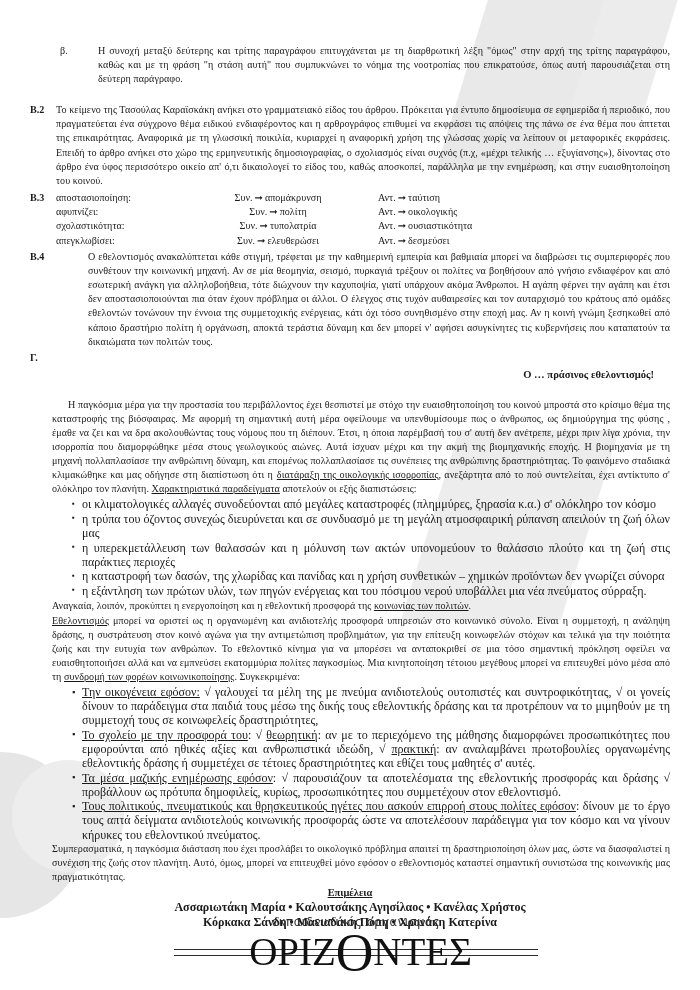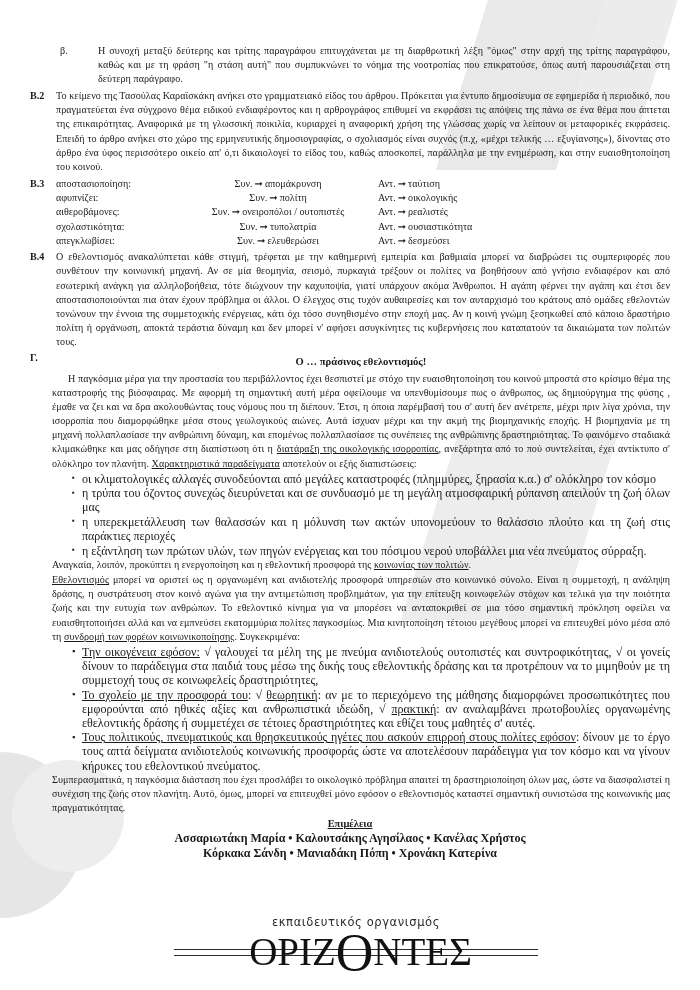--- a/index.html
+++ b/index.html
@@ -124,25 +124,25 @@
     vertical-align: top;
     white-space: nowrap;
   }
   .col-word { width: 122px; padding-left: 0; }
   .col-syn  { width: 200px; text-align: center; }
   .col-ant  { width: auto; }
   .arrow { font-size: 10px; padding: 0 2px; }
 
   
   .centered-title {
-    text-align: center;
+    text-align: right;
     font-size: 10.6px;
     font-weight: bold;
     line-height: 14px;
-    margin: 3px;
+    margin: 16px;
   }
   .row-gamma {
     display: flex;
     align-items: flex-start;
     margin-top: 2px;
   }
   .gamma-tag {
     font-weight: bold;
     font-size: 10.1px;
     width: 22px;
@@ -252,21 +252,21 @@
 
   <div class="content">
 
     <div class="indent-hang">
       <div class="tag tag-beta">β.</div>
       <div class="body-col">
         <p class="para">Η συνοχή μεταξύ δεύτερης και τρίτης παραγράφου επιτυγχάνεται με τη διαρθρωτική λέξη "όμως" στην αρχή της τρίτης παραγράφου, καθώς και με τη φράση "η στάση αυτή" που συμπυκνώνει το νόημα της νοοτροπίας που επικρατούσε, όπως αυτή παρουσιάζεται στη δεύτερη παράγραφο.</p>
       </div>
     </div>
 
-    <div class="indent-hang" style="margin-top:2px;">
+    <div class="indent-hang" style="margin-top:16px;">
       <div class="tag tag-b">Β.2</div>
       <div class="body-col">
         <p class="para">Το κείμενο της Τασούλας Καραϊσκάκη ανήκει στο γραμματειακό είδος του άρθρου. Πρόκειται για έντυπο δημοσίευμα σε εφημερίδα ή περιοδικό, που πραγματεύεται ένα σύγχρονο θέμα ειδικού ενδιαφέροντος και η αρθρογράφος επιθυμεί να εκφράσει τις απόψεις της πάνω σε ένα θέμα που άπτεται της επικαιρότητας. Αναφορικά με τη γλωσσική ποικιλία, κυριαρχεί η αναφορική χρήση της γλώσσας χωρίς να λείπουν οι μεταφορικές εκφράσεις. Επειδή το άρθρο ανήκει στο χώρο της ερμηνευτικής δημοσιογραφίας, ο σχολιασμός είναι συχνός (π.χ, «μέχρι τελικής … εξυγίανσης»), δίνοντας στο άρθρο ένα ύφος περισσότερο οικείο απ' ό,τι δικαιολογεί το είδος του, καθώς αποσκοπεί, παράλληλα με την ενημέρωση, και στην ευαισθητοποίηση του κοινού.</p>
       </div>
     </div>
 
     <div class="indent-hang" style="margin-top:2px;">
       <div class="tag tag-b">Β.3</div>
       <div class="body-col">
         <table class="syn-table">
@@ -275,40 +275,35 @@
                 <td class="col-word">αποστασιοποίηση:</td>
                 <td class="col-syn"><span>Συν.</span><span class="arrow">➞</span><span>απομάκρυνση</span></td>
                 <td class="col-ant"><span>Αντ.</span><span class="arrow">➞</span><span>ταύτιση</span></td>
               </tr>
               <tr>
                 <td class="col-word">αφυπνίζει:</td>
                 <td class="col-syn"><span>Συν.</span><span class="arrow">➞</span><span>πολίτη</span></td>
                 <td class="col-ant"><span>Αντ.</span><span class="arrow">➞</span><span>οικολογικής</span></td>
               </tr>
               <tr>
-                <td class="col-word">αιθεροβάμονες:</td>
-                <td class="col-syn"><span>Συν.</span><span class="arrow">➞</span><span>ονειροπόλοι / ουτοπιστές</span></td>
-                <td class="col-ant"><span>Αντ.</span><span class="arrow">➞</span><span>ρεαλιστές</span></td>
-              </tr>
-              <tr>
                 <td class="col-word">σχολαστικότητα:</td>
                 <td class="col-syn"><span>Συν.</span><span class="arrow">➞</span><span>τυπολατρία</span></td>
                 <td class="col-ant"><span>Αντ.</span><span class="arrow">➞</span><span>ουσιαστικότητα</span></td>
               </tr>
               <tr>
                 <td class="col-word">απεγκλωβίσει:</td>
                 <td class="col-syn"><span>Συν.</span><span class="arrow">➞</span><span>ελευθερώσει</span></td>
                 <td class="col-ant"><span>Αντ.</span><span class="arrow">➞</span><span>δεσμεύσει</span></td>
               </tr>
             </tbody>
         </table>
       </div>
     </div>
 
-    <div class="indent-hang" style="margin-top:2px;">
+    <div class="indent-hang" style="margin-top:2px;gap:32px;">
       <div class="tag tag-b">Β.4</div>
       <div class="body-col">
         <p class="para">Ο εθελοντισμός ανακαλύπτεται κάθε στιγμή, τρέφεται με την καθημερινή εμπειρία και βαθμιαία μπορεί να διαβρώσει τις συμπεριφορές  που συνθέτουν  την κοινωνική μηχανή. Αν σε μία θεομηνία, σεισμό, πυρκαγιά τρέξουν οι πολίτες να βοηθήσουν από γνήσιο ενδιαφέρον και από εσωτερική ανάγκη για αλληλοβοήθεια, τότε διώχνουν την καχυποψία, γιατί υπάρχουν ακόμα Άνθρωποι. Η αγάπη φέρνει την αγάπη και έτσι δεν αποστασιοποιούνται πια όταν έχουν πρόβλημα οι άλλοι. Ο έλεγχος στις τυχόν αυθαιρεσίες και τον αυταρχισμό του κράτους από ομάδες εθελοντών τονώνουν την έννοια της συμμετοχικής ενέργειας, κάτι όχι τόσο συνηθισμένο στην εποχή μας. Αν η κοινή γνώμη ξεσηκωθεί από κάποιο δραστήριο πολίτη ή οργάνωση, αποκτά τεράστια δύναμη και δεν μπορεί ν' αφήσει ασυγκίνητες τις κυβερνήσεις που καταπατούν τα δικαιώματα των πολιτών τους.</p>
       </div>
     </div>
 
     <div class="row-gamma">
       <div class="gamma-tag">Γ.</div>
       <div class="gamma-title-wrap">
         <div class="centered-title">Ο … πράσινος εθελοντισμός!</div>
@@ -318,34 +313,36 @@
     <div class="indent-block">
 
       <p class="para first-line-indent">
         <span>Η παγκόσμια μέρα για την προστασία του περιβάλλοντος έχει θεσπιστεί με στόχο την ευαισθητοποίηση του κοινού μπροστά στο κρίσιμο θέμα της καταστροφής της βιόσφαιρας. Με αφορμή τη σημαντική αυτή μέρα οφείλουμε να υπενθυμίσουμε πως ο άνθρωπος, ως δημιούργημα της φύσης , έμαθε να ζει και να δρα ακολουθώντας τους νόμους που τη διέπουν. Έτσι, η όποια παρέμβασή του σ' αυτή δεν ανέτρεπε, μέχρι πριν λίγα χρόνια, την ισορροπία που διαμορφώθηκε μέσα στους γεωλογικούς αιώνες. Αυτά ίσχυαν μέχρι και την ακμή της βιομηχανικής εποχής. Η βιομηχανία με τη μηχανή πολλαπλασίασε την ανθρώπινη δύναμη, και επομένως πολλαπλασίασε τις συνέπειες της ανθρώπινης δραστηριότητας. Το φαινόμενο σταδιακά κλιμακώθηκε και μας οδήγησε στη διαπίστωση ότι η</span><span class="sp"></span><u class="ul">διατάραξη της οικολογικής ισορροπίας</u><span>, ανεξάρτητα από το πού συντελείται, έχει αντίκτυπο σ' ολόκληρο τον πλανήτη. </span><u class="ul">Χαρακτηριστικά παραδείγματα</u><span> αποτελούν οι εξής διαπιστώσεις:</span>
       </p>
 
       <ul class="bl" id="bullets-1">
           <li>οι κλιματολογικές αλλαγές συνοδεύονται από μεγάλες καταστροφές (πλημμύρες, ξηρασία κ.α.) σ' ολόκληρο τον κόσμο</li>
           <li>η τρύπα του όζοντος συνεχώς διευρύνεται και σε συνδυασμό με τη μεγάλη ατμοσφαιρική ρύπανση απειλούν τη ζωή όλων μας</li>
           <li>η υπερεκμετάλλευση των θαλασσών και η μόλυνση των ακτών υπονομεύουν το θαλάσσιο πλούτο και τη ζωή στις παράκτιες περιοχές</li>
+          <li>η καταστροφή των δασών, της χλωρίδας και πανίδας και η χρήση συνθετικών – χημικών προϊόντων δεν γνωρίζει σύνορα</li>
           <li>η εξάντληση των πρώτων υλών, των πηγών ενέργειας και του πόσιμου νερού υποβάλλει μια νέα πνεύματος σύρραξη.</li>
         </ul>
 
       <p class="para">
         <span>Αναγκαία, λοιπόν, προκύπτει η ενεργοποίηση και η εθελοντική προσφορά της </span><u class="ul">κοινωνίας των πολιτών</u><span>.</span>
       </p>
 
       <p class="para">
         <u class="ul">Εθελοντισμός</u><span> μπορεί να οριστεί ως η οργανωμένη και ανιδιοτελής προσφορά υπηρεσιών στο κοινωνικό σύνολο. Είναι η συμμετοχή, η ανάληψη δράσης, η συστράτευση στον κοινό αγώνα για την αντιμετώπιση προβλημάτων, για την επίτευξη κοινωφελών στόχων και τελικά για την ποιότητα ζωής και την ευτυχία των ανθρώπων. Το εθελοντικό κίνημα για να μπορέσει να ανταποκριθεί σε μια τόσο σημαντική πρόκληση οφείλει να ευαισθητοποιήσει αλλά και να εμπνεύσει εκατομμύρια πολίτες παγκοσμίως. Μια κινητοποίηση τέτοιου μεγέθους μπορεί να επιτευχθεί μόνο μέσα από τη </span><u class="ul">συνδρομή των φορέων κοινωνικοποίησης</u><span>. Συγκεκριμένα:</span>
       </p>
 
       <ul class="bl sq" id="bullets-2">
           <li><u class="ul">Την οικογένεια εφόσον:</u><span> √</span><span> γαλουχεί τα μέλη της με πνεύμα ανιδιοτελούς ουτοπιστές και συντροφικότητας, </span><span>√ οι γονείς δίνουν το παράδειγμα στα παιδιά τους μέσω της δικής τους εθελοντικής δράσης και τα προτρέπουν να το μιμηθούν με τη συμμετοχή τους σε κοινωφελείς δραστηριότητες,</span></li>
           <li><u class="ul">Το σχολείο με την προσφορά του</u><span>: √ </span><u class="ul">θεωρητική</u><span>: αν με το περιεχόμενο της μάθησης  διαμορφώνει προσωπικότητες που εμφορούνται από ηθικές αξίες και ανθρωπιστικά ιδεώδη, √ </span><u class="ul">πρακτική</u><span>: αν αναλαμβάνει πρωτοβουλίες οργανωμένης εθελοντικής δράσης ή συμμετέχει σε τέτοιες δραστηριότητες και εθίζει τους μαθητές σ' αυτές.</span></li>
+          <li><u class="ul">Τα μέσα μαζικής ενημέρωσης εφόσον</u><span>: √ παρουσιάζουν τα αποτελέσματα της εθελοντικής προσφοράς και δράσης √ προβάλλουν ως πρότυπα δημοφιλείς, κυρίως, προσωπικότητες που συμμετέχουν στον εθελοντισμό.</span></li>
           <li><u class="ul">Τους πολιτικούς, πνευματικούς και θρησκευτικούς ηγέτες που ασκούν επιρροή στους πολίτες εφόσον</u><span>: δίνουν με το έργο τους απτά δείγματα ανιδιοτελούς κοινωνικής προσφοράς ώστε να αποτελέσουν παράδειγμα για τον κόσμο και να γίνουν κήρυκες του εθελοντικού πνεύματος.</span></li>
         </ul>
 
       <p class="para">Συμπερασματικά, η παγκόσμια διάσταση που έχει προσλάβει το οικολογικό πρόβλημα απαιτεί τη δραστηριοποίηση όλων μας, ώστε να διασφαλιστεί η συνέχιση της ζωής στον πλανήτη. Αυτό, όμως, μπορεί να επιτευχθεί μόνο εφόσον ο εθελοντισμός καταστεί σημαντική συνιστώσα της κοινωνικής μας  πραγματικότητας.</p>
     </div>
 
     <div class="sig-wrap">
       <div class="sig-title">Επιμέλεια</div>
       <div class="sig-line">Ασσαριωτάκη Μαρία • Καλουτσάκης Αγησίλαος • Κανέλας Χρήστος</div>
       <div class="sig-line">Κόρκακα Σάνδη • Μανιαδάκη Πόπη • Χρονάκη Κατερίνα</div>

